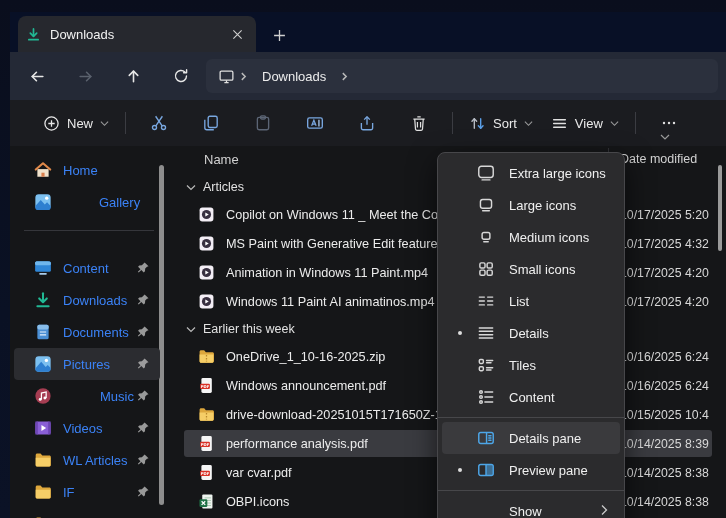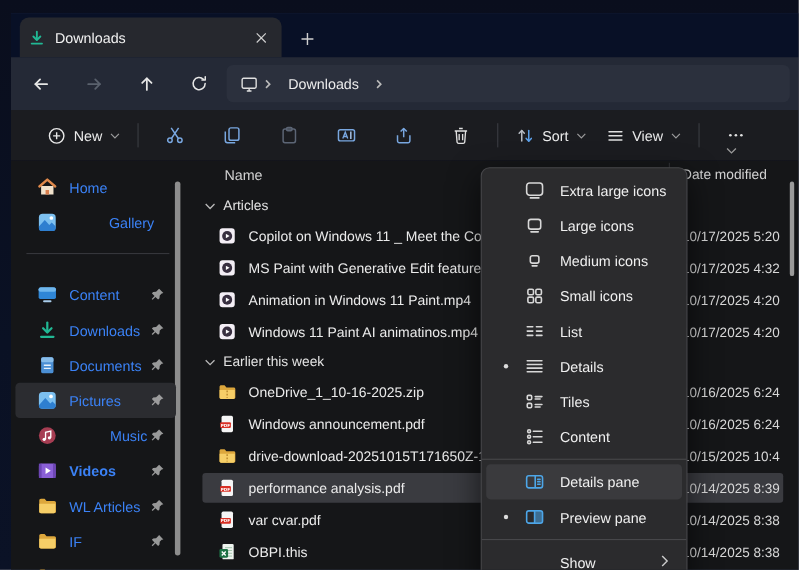--- a/index.html
+++ b/index.html
@@ -353,21 +353,21 @@
               <circle cx="9.7" cy="9.8" r="1.3" fill="#fff"></circle>
             </svg>
           </span>
           <span class="slabel">Music</span>
           <span class="ic spin">
             <svg width="13" height="13" viewBox="0 0 16 16" fill="#b0b0b0">
               <path d="M9.4 1.8l4.8 4.8-1.9.5-2.2 2.2-.3 3.2-1.5 1.5-3-3-3.2 3.2-1-1 3.2-3.2-3-3L2.8 5.5 6 5.2l2.2-2.2z"></path>
             </svg>
           </span>
         </div>
-        <div class="sitem" style="top: 266px; font-weight: bold;">
+        <div class="sitem" style="top: 266px;">
           <span class="ic ">
             <svg width="18" height="18" viewBox="0 0 16 16">
               <rect x="1.2" y="2.2" width="13.6" height="11.6" rx="2" fill="#8a5fd6"></rect>
               <rect x="1.2" y="2.2" width="2.2" height="11.6" fill="#6d46b4"></rect>
               <rect x="12.6" y="2.2" width="2.2" height="11.6" fill="#6d46b4"></rect>
               <path d="M6.6 5.4v5.2l4.2-2.6z" fill="#fff"></path>
             </svg>
           </span>
           <span class="slabel">Videos</span>
           <span class="ic spin">
@@ -544,21 +544,21 @@
           </div>
           <div class="row">
             <span class="ic ficon">
               <svg width="17" height="17" viewBox="0 0 16 16">
                 <rect x="4" y="1.4" width="9.6" height="13.2" rx="1" fill="#eef4ef"></rect>
                 <path d="M6.2 4.6h6M6.2 7h6M6.2 9.4h6M6.2 11.8h6" stroke="#9fc2a8" stroke-width=".8"></path>
                 <rect x="1.4" y="5.8" width="7.4" height="7.4" rx="1.2" fill="#1e7145"></rect>
                 <path d="M3.4 7.8l3.4 3.4M6.8 7.8l-3.4 3.4" stroke="#fff" stroke-width="1.2"></path>
               </svg>
             </span>
-            <span class="fname">OBPI.this</span>
+            <span class="fname">OBPI.icons</span>
             <span class="fdate">10/14/2025 8:38</span>
           </div>
         </div>
       <div class="fscroll"></div>
     </div>
   </div>
 
   <div class="viewmenu" id="viewmenu">
       <div class="mitem">
         <span class="micon">

